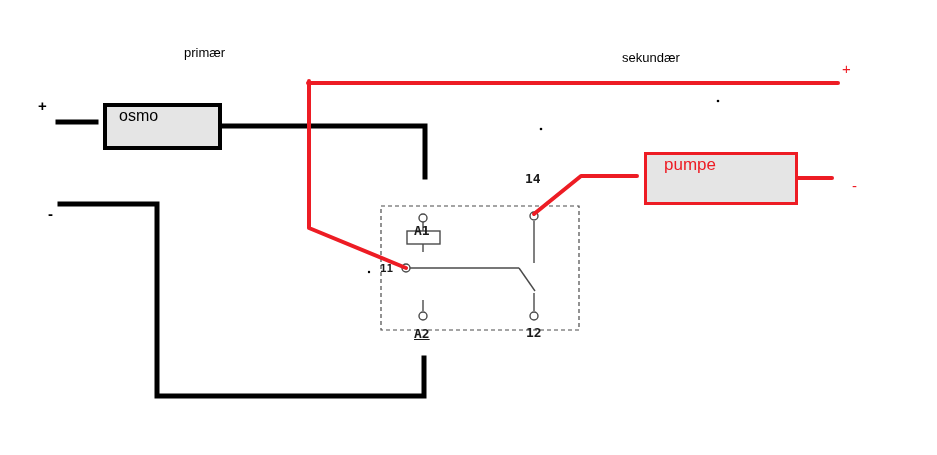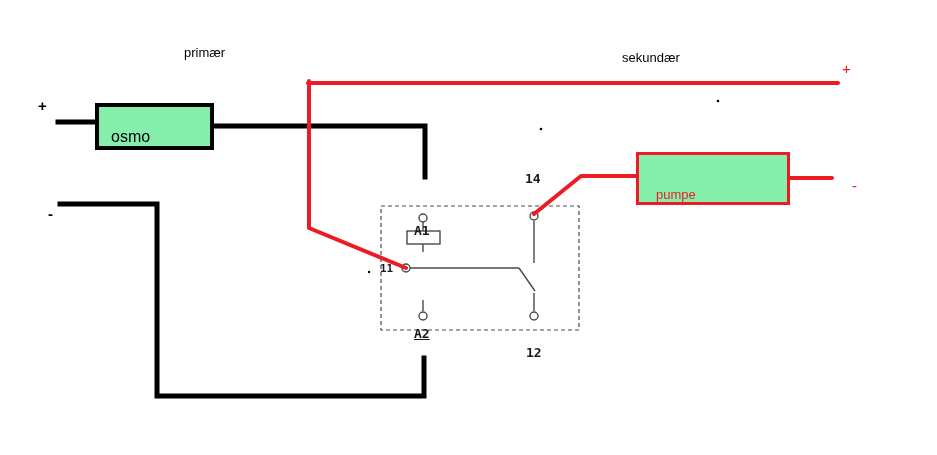--- a/index.html
+++ b/index.html
@@ -72,42 +72,43 @@
     font-weight: bold;
     color: #000000;
     line-height: 1;
   }
   .sign.red {
     color: var(--secondary-wire, #ed1c24);
     font-weight: normal;
   }
   .component-box {
     position: absolute;
-    background: #86efac;
+    background: #e5e5e5;
     display: flex;
-    align-items: flex-end;
+    align-items: flex-start;
     box-sizing: border-box;
+    margin-left: 8px;
   }
   #osmo-box {
     left: 95px;
     top: 103px;
     width: 119px;
     height: 47px;
     border: 4px solid var(--primary-wire, #000);
     padding-left: 12px;
   }
   #pumpe-box {
     left: 636px;
     top: 152px;
     width: 154px;
     height: 53px;
     border: 3px solid var(--secondary-wire, #ed1c24);
     padding-left: 17px;
     color: var(--secondary-wire, #ed1c24);
-    font-size: 13px;
+    font-size: 17px;
   }
   #common-label {
     font-size: 11px;
     margin-left: 28px;
   }
 </style>
 </head>
 <body>
 
 <div id="canvas">
@@ -188,15 +189,15 @@
   </div>
 
   <div class="terminal-label" style="left:414px; top:180px;margin-top:44px;">A1</div>
 
   <div class="terminal-label" style="left:525px; top:172px;">14</div>
 
   <div class="terminal-label" id="common-label" style="left:352px; top:263px;">11</div>
 
   <div class="terminal-label" style="left:414px; top:327px;text-decoration:underline;">A2</div>
 
-  <div class="terminal-label" style="left:526px; top:346px;">12</div>
+  <div class="terminal-label" style="left:526px; top:326px;">12</div>
 
 </div>
 
 </body></html>

